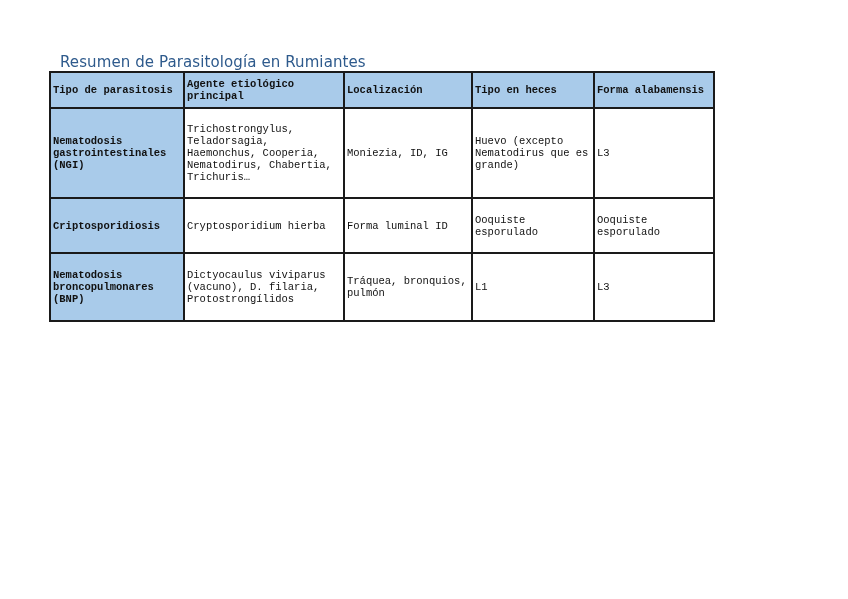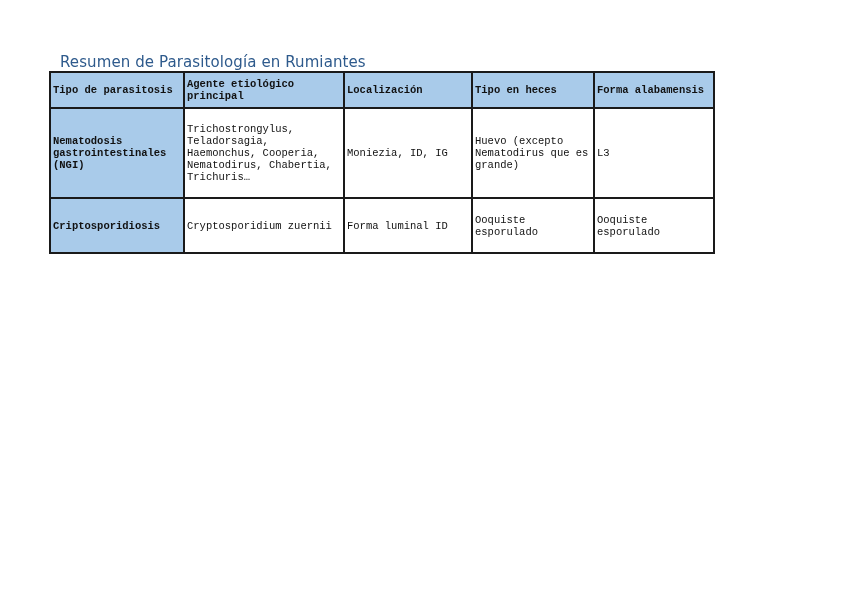--- a/index.html
+++ b/index.html
@@ -45,19 +45,26 @@
   </tr>
   <tr style="height:90px">
     <td class="first">Nematodosis gastrointestinales (NGI)</td>
     <td>Trichostrongylus, Teladorsagia, Haemonchus, Cooperia, Nematodirus, Chabertia, Trichuris…</td>
     <td>Moniezia, ID, IG</td>
     <td>Huevo (excepto Nematodirus que es grande)</td>
     <td>L3</td>
   </tr>
   <tr style="height:55px">
     <td class="first">Criptosporidiosis</td>
-    <td>Cryptosporidium zuernii</td>
+    <td>Cryptosporidium hierba</td>
     <td>Forma luminal ID</td>
     <td>Ooquiste esporulado</td>
     <td>Ooquiste esporulado</td>
+  </tr>
+  <tr style="height:68px">
+    <td class="first">Nematodosis broncopulmonares (BNP)</td>
+    <td>Dictyocaulus viviparus (vacuno), D. filaria, Protostrongílidos</td>
+    <td>Tráquea, bronquios, pulmón</td>
+    <td>L1</td>
+    <td>L3</td>
   </tr>
 </tbody>
   </table>
 
 </body></html>

